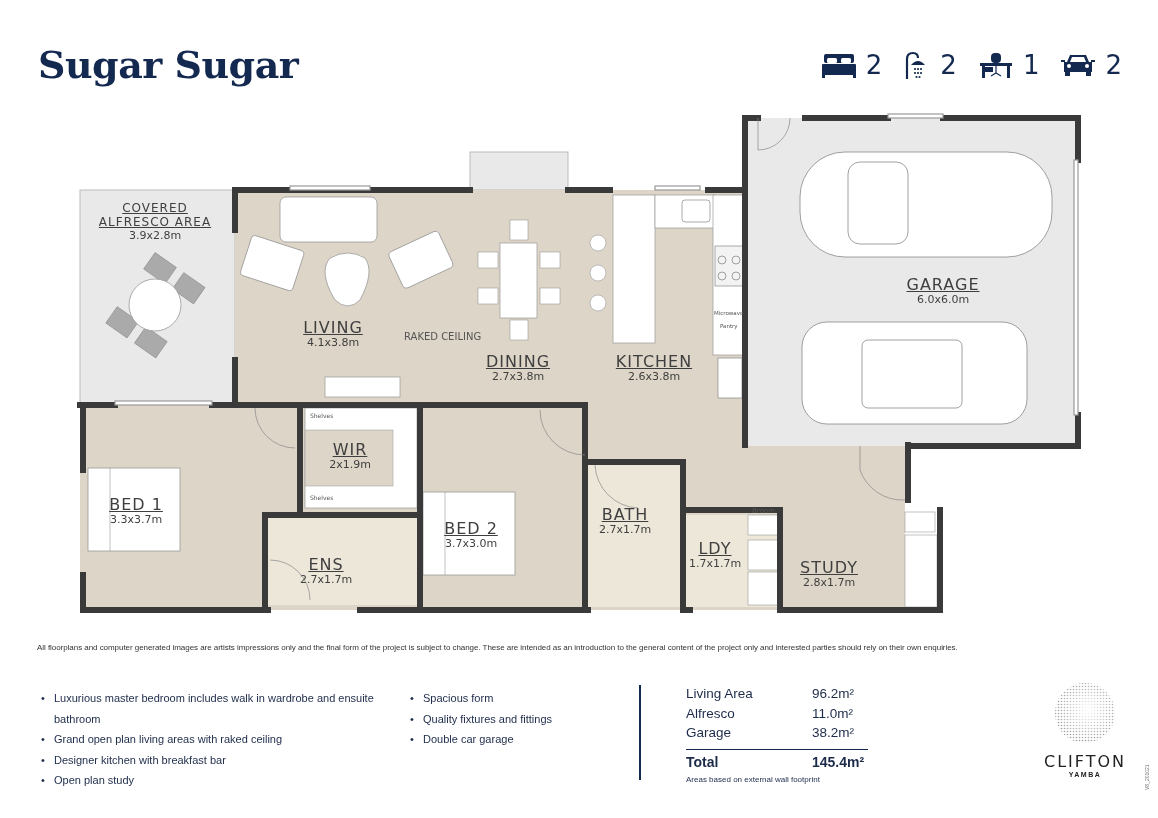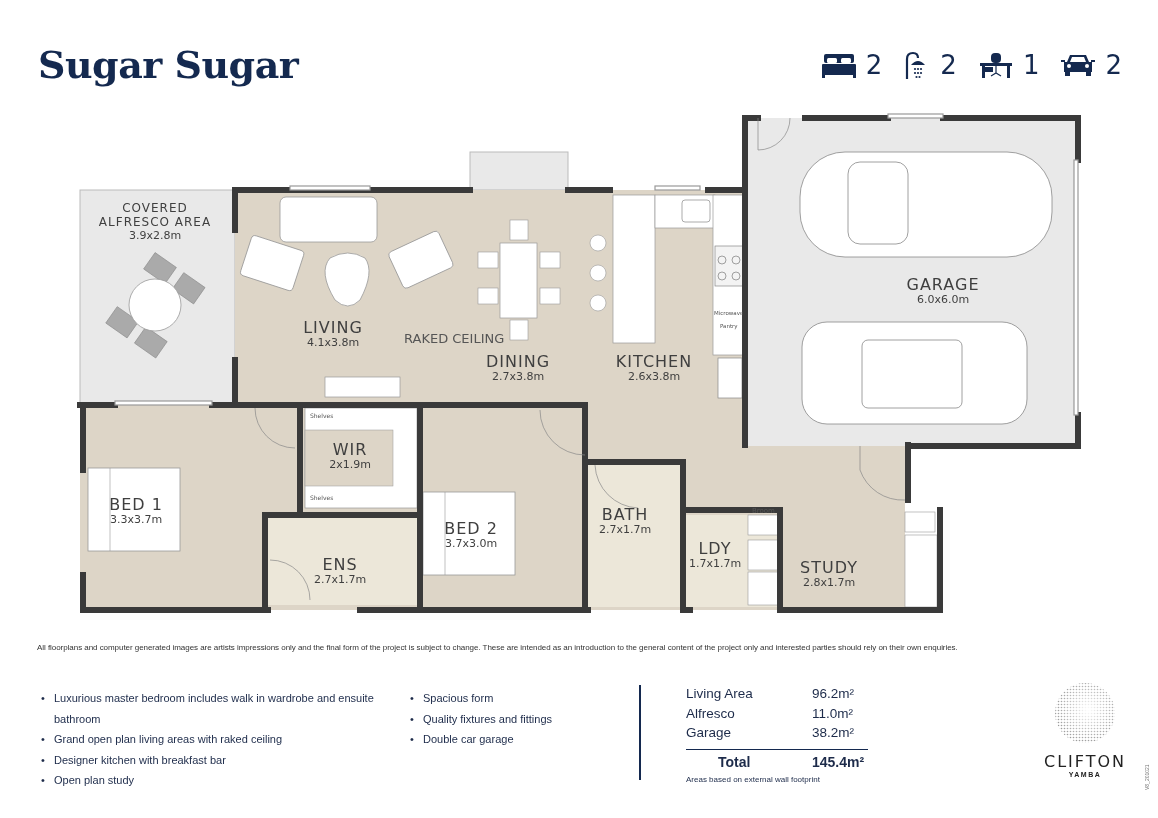--- a/index.html
+++ b/index.html
@@ -4,33 +4,33 @@
 <style>
   html, body { margin:0; padding:0; background:#ffffff; }
   body { width:1158px; height:818px; position:relative; overflow:hidden; font-family:"Liberation Sans", sans-serif; color:#1d2b4a; }
   .title { position:absolute; left:38px; top:42px; font-family:"DejaVu Serif", serif; font-weight:bold; font-size:38px; color:#14294f; letter-spacing:-0.5px; }
   .stats { position:absolute; top:50px; right:36px; display:flex; gap:22px; align-items:center; }
   .stat { display:flex; align-items:center; gap:10px; }
   .stat svg { display:block; }
   .stat-val { font-size:26px; color:#14294f; font-family:"DejaVu Sans", sans-serif; }
   .plan { position:absolute; left:0; top:110px; width:1158px; height:510px; }
   .room-label { position:absolute; text-align:center; color:#3f3f3f; font-family:"DejaVu Sans", sans-serif; line-height:1.15; }
-  .room-label .nm { font-size:16px; letter-spacing:1px; display:block; }
+  .room-label .nm { font-size:16px; letter-spacing:1px; display:block;text-decoration:underline; }
   .room-label .dm { font-size:11px; display:block; }
-  .small-label { position:absolute; font-size:13px; color:#555; font-family:"DejaVu Sans", sans-serif; }
+  .small-label { position:absolute; font-size:10px; color:#555; font-family:"DejaVu Sans", sans-serif; }
   .disclaimer { position:absolute; left:37px; top:643px; font-size:8px; color:#333; white-space:nowrap; letter-spacing:-0.05px; }
   .features { position:absolute; top:684px; font-size:11px; color:#1d2b4a; list-style:none; margin:4px; padding:0; }
   .features li { position:relative; padding-left:13px; line-height:20.5px; }
   .features li::before { content:"•"; position:absolute; left:0; font-size:11px; }
   .vline { position:absolute; left:639px; top:685px; width:2px; height:95px; background:#14294f; }
   .areas { position:absolute; left:686px; top:684px; width:182px; font-size:13.5px; color:#1d2b4a; }
   .areas .row { display:flex; justify-content:space-between; line-height:19.5px;gap:42px; }
   .areas .row .v { width:56px; text-align:left; }
   .areas .sep { height:1.5px; background:#14294f; margin:6px 0 3px 0; }
-  .areas .total { font-weight:bold; font-size:14px;margin-left:32px; }
+  .areas .total { font-weight:bold; font-size:14px; }
   .areas .note { font-size:8px; margin-top:2px; }
   .logo { position:absolute; left:1040px; top:682px; width:90px; text-align:center; }
   .logo .word { font-size:16px; letter-spacing:2px; color:#222; margin-top:4px; font-family:"DejaVu Sans", sans-serif; }
   .logo .sub { font-size:7px; letter-spacing:1.5px; color:#222; font-weight:bold; }
   .version { position:absolute; left:1144px; top:790px; font-size:5px; color:#777; transform:rotate(-90deg); transform-origin:left top; white-space:nowrap; }
 </style>
 </head>
 <body>
 
 <div class="title">Sugar Sugar</div>
@@ -234,21 +234,21 @@
   <div class="room-label" style="left:300px;top:331px;width:100px;">
     <span class="nm">WIR</span>
     <span class="dm">2x1.9m</span>
   </div>
   <div class="small-label" style="left:310px;top:302px;font-size:6px;">Shelves</div>
   <div class="small-label" style="left:310px;top:384px;font-size:6px;">Shelves</div>
   <div class="room-label" style="left:86px;top:386px;width:100px;">
     <span class="nm">BED 1</span>
     <span class="dm">3.3x3.7m</span>
   </div>
-  <div class="room-label" style="left:290px;top:446px;width:100px;">
+  <div class="room-label" style="left:276px;top:446px;width:100px;">
     <span class="nm">ENS</span>
     <span class="dm">2.7x1.7m</span>
   </div>
   <div class="room-label" style="left:421px;top:410px;width:100px;">
     <span class="nm">BED 2</span>
     <span class="dm">3.7x3.0m</span>
   </div>
   <div class="room-label" style="left:575px;top:396px;width:100px;">
     <span class="nm">BATH</span>
     <span class="dm">2.7x1.7m</span>

